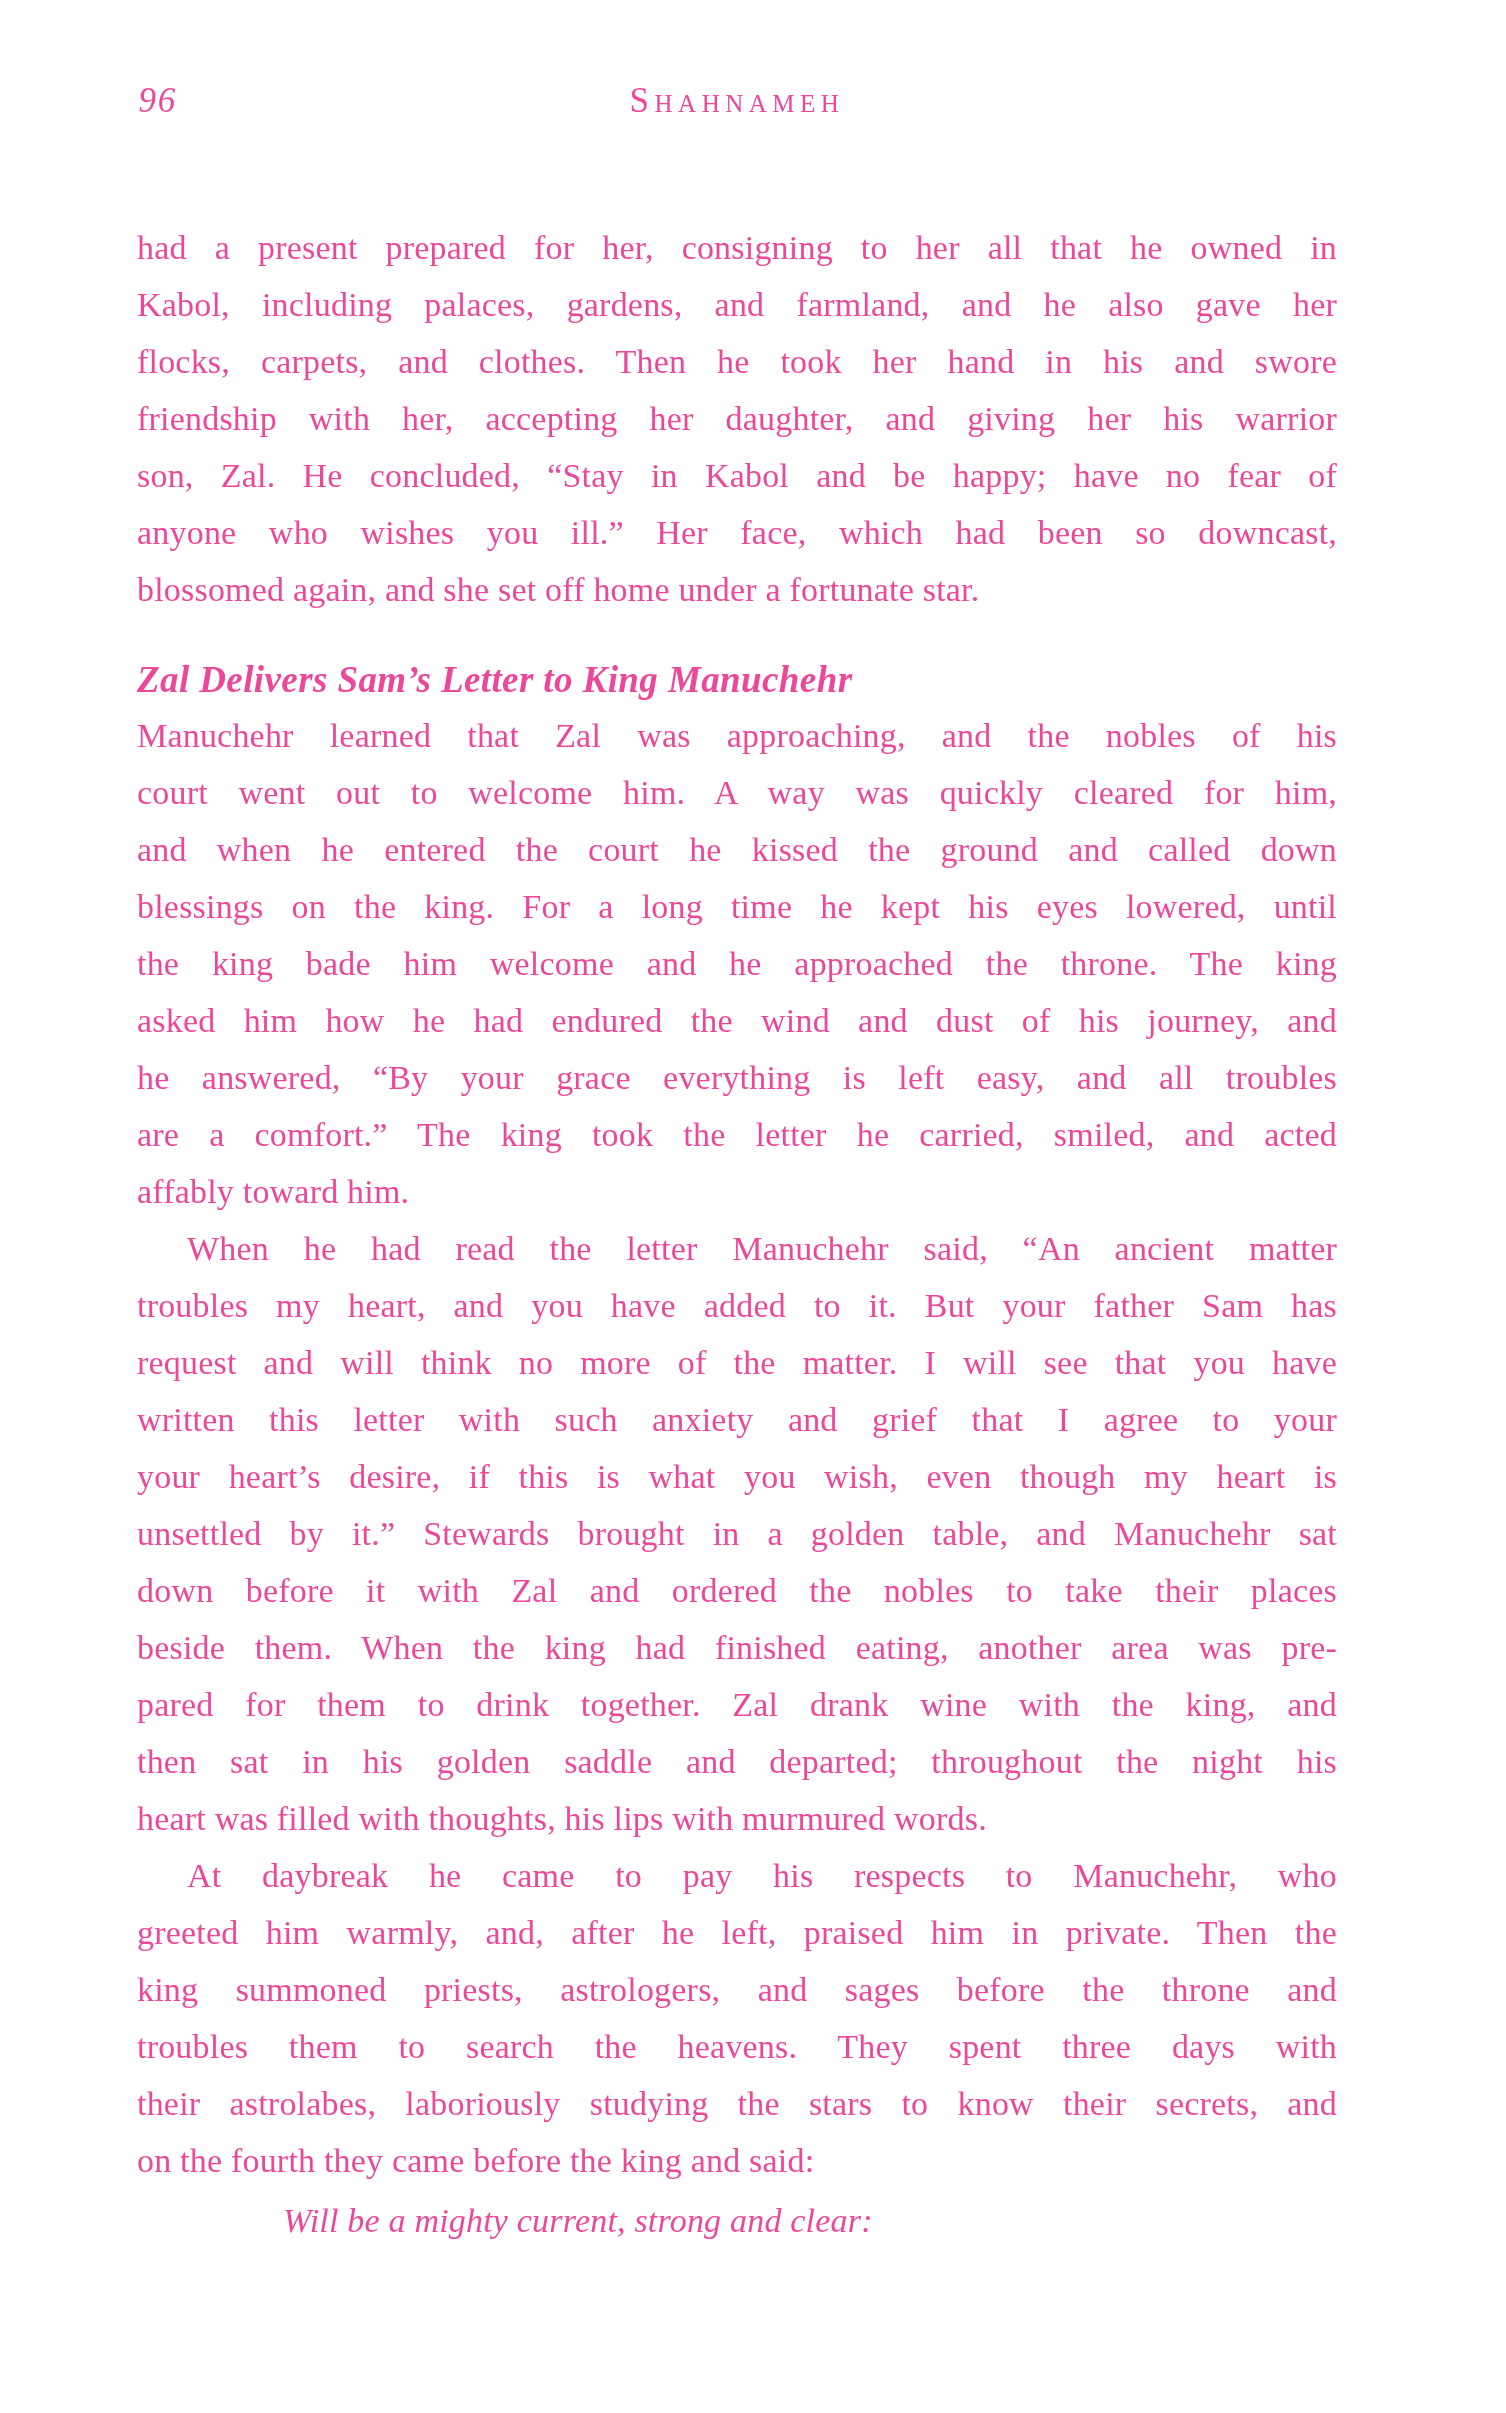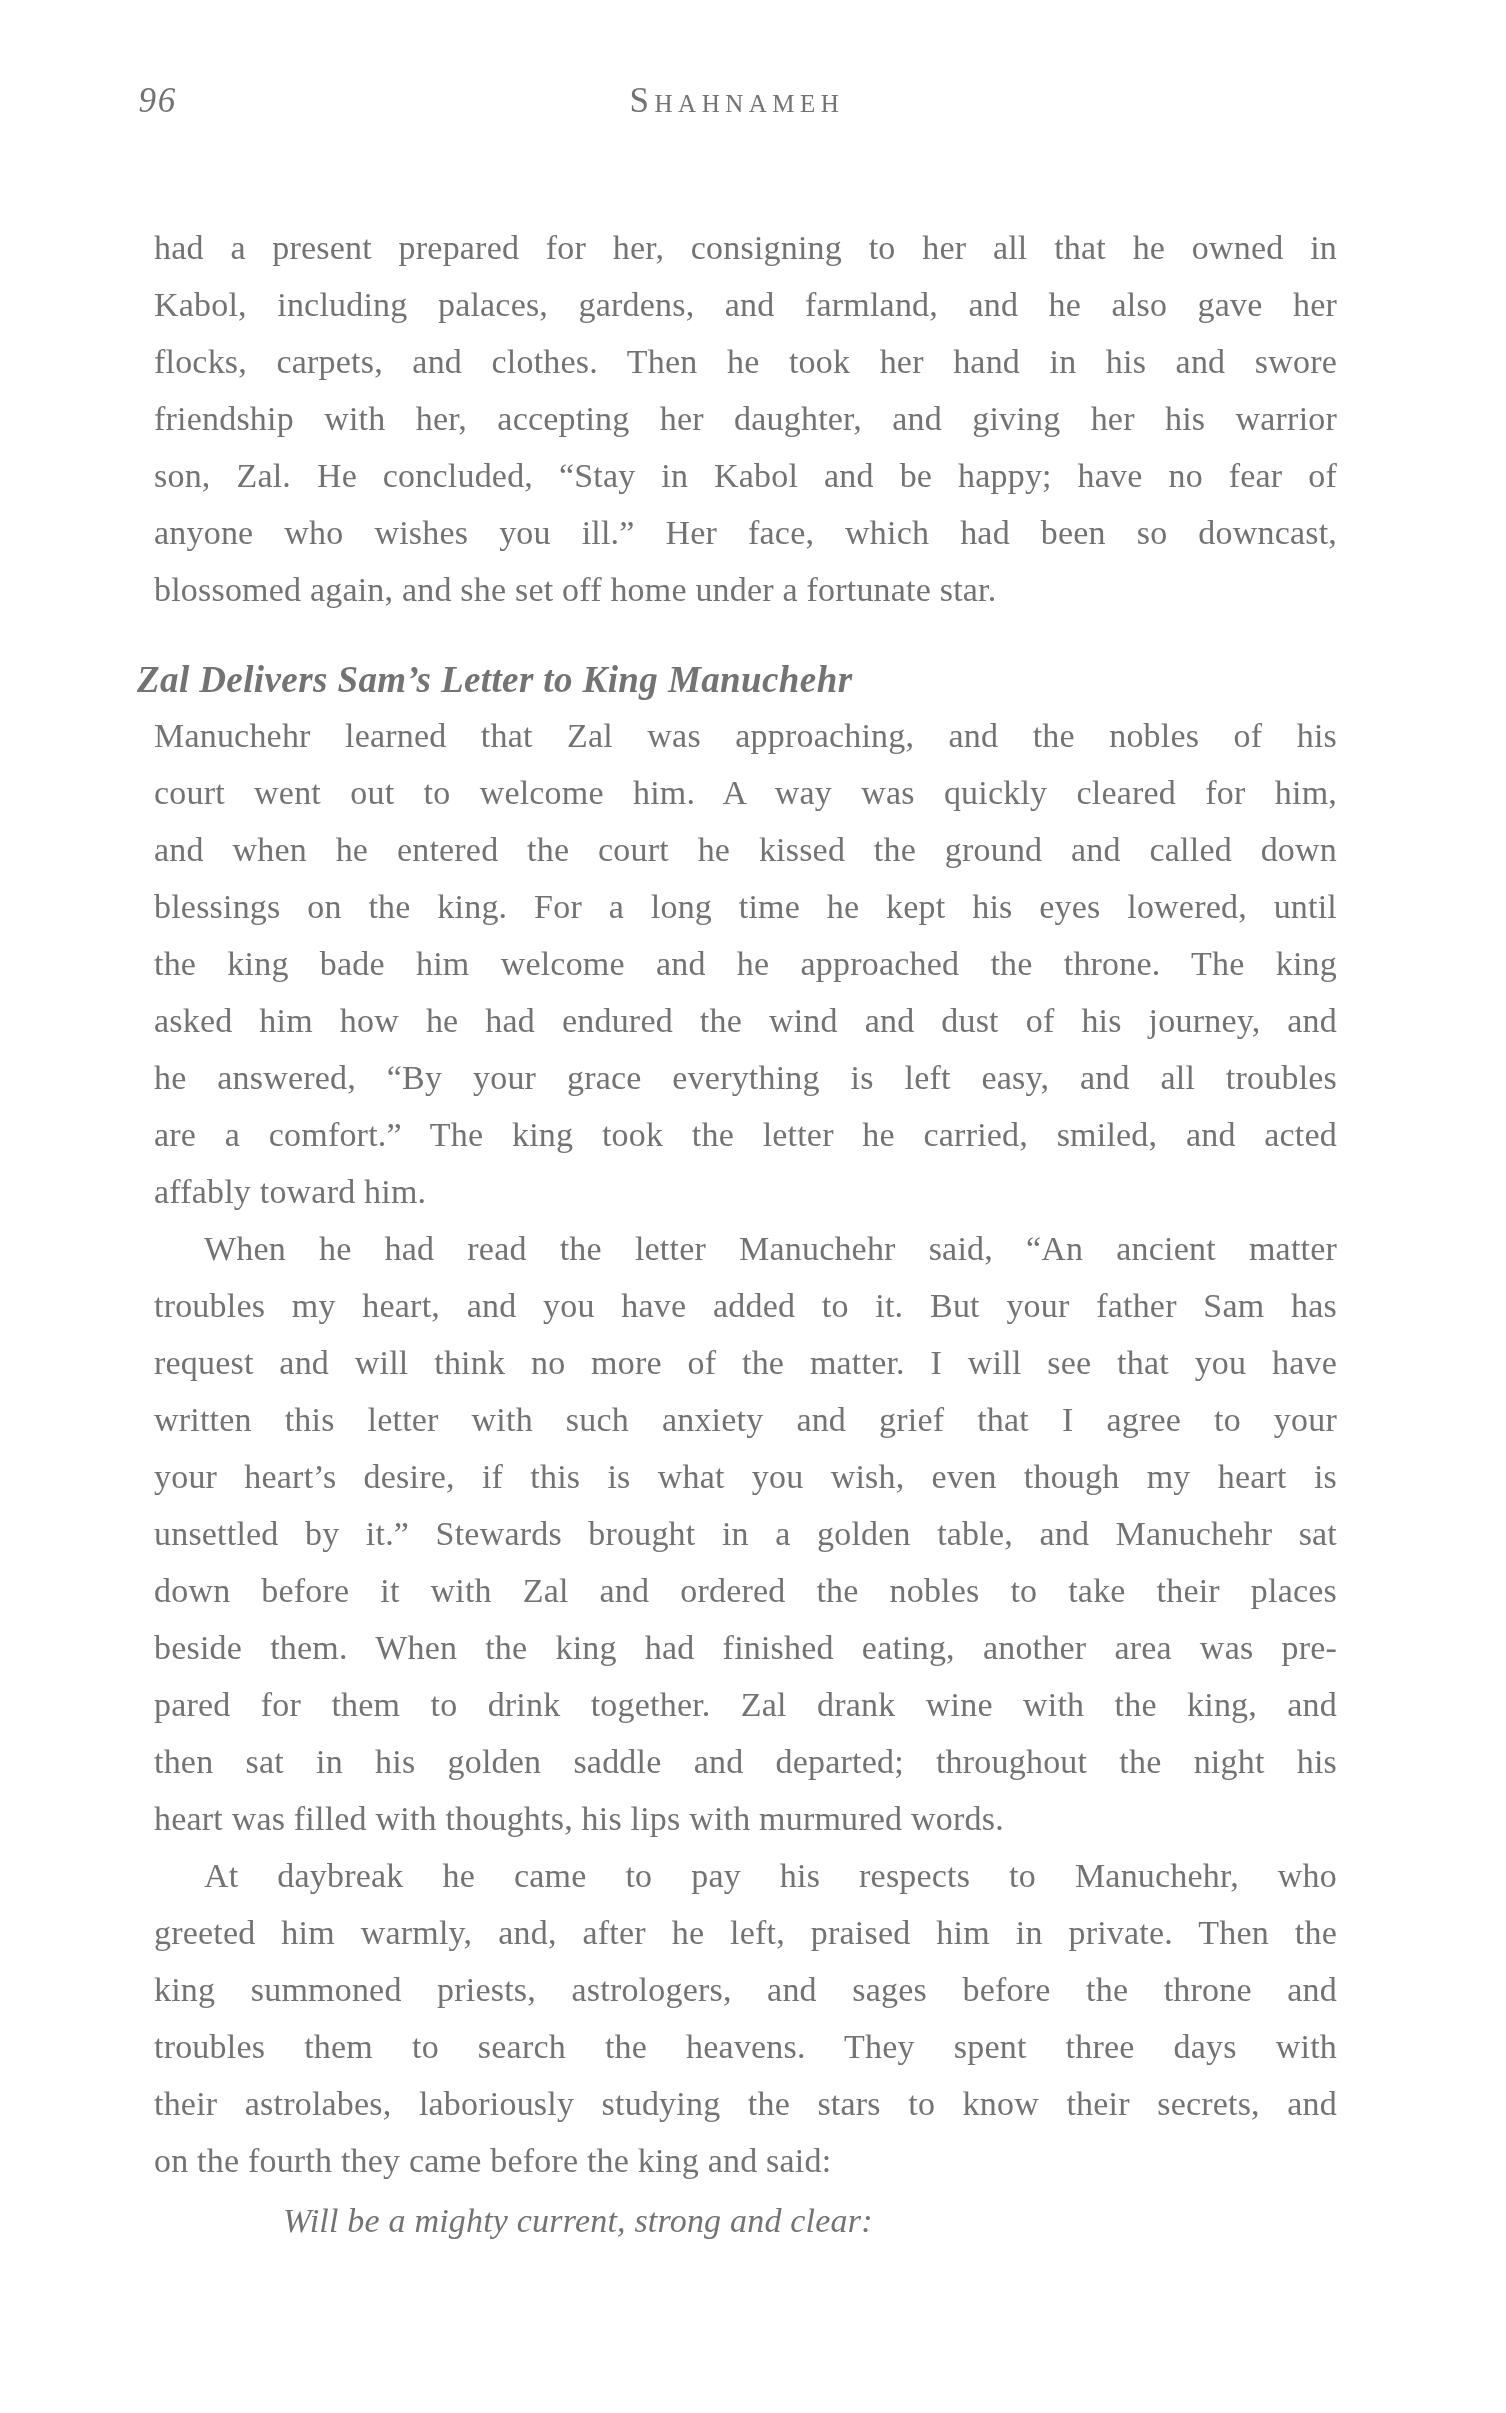--- a/index.html
+++ b/index.html
@@ -5,21 +5,21 @@
   html, body {
     margin: 0;
     padding: 0;
     background: #e8e8e8;
   }
   .page {
     position: relative;
     width: 1506px;
     height: 2413px;
     background: #ffffff;
-    color: #737373;
+    color: #ec4899;
     font-family: "Liberation Serif", serif;
     overflow: hidden;
   }
   .textblock {
     position: absolute;
     left: 137px;
     top: 0;
     width: 1200px;
     height: 100%;
   }
@@ -52,21 +52,20 @@
     position: absolute;
     left: 0;
     width: 100%;
     font-size: 34px;
     line-height: 57px;
     letter-spacing: 0.2px;
   }
   .line {
     text-align: justify;
     text-align-last: justify;
-    margin-left: 17px;
   }
   .line.last {
     text-align: left;
     text-align-last: left;
   }
   .line.firstindent {
     text-indent: 50px;
   }
   .section-heading {
     position: absolute;

